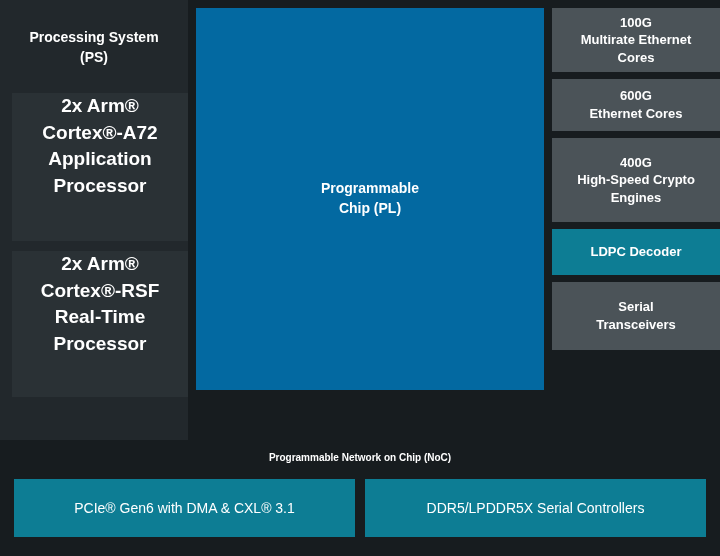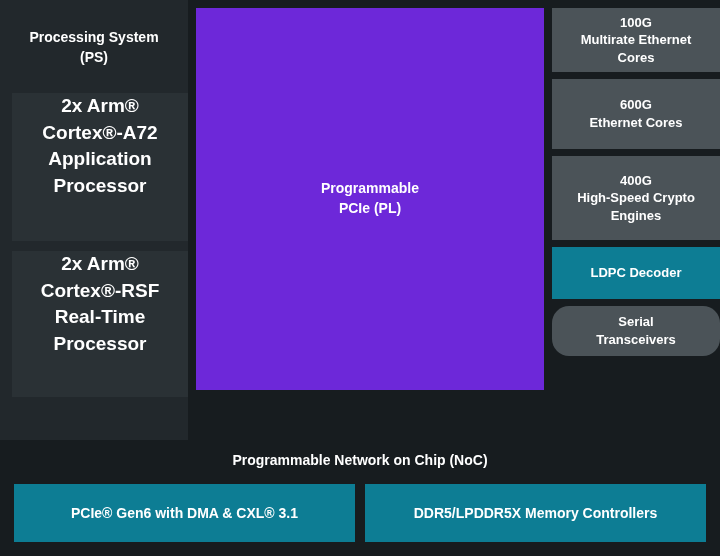--- a/index.html
+++ b/index.html
@@ -47,21 +47,21 @@
     .ps-block.app { height: 148px; }
     .ps-block.rt { height: 146px; }
     .center-col {
       flex: 1;
       display: flex;
       flex-direction: column;
       justify-content: flex-start;
       padding-top: 8px;
     }
     .pl-block {
-      background: #6d28d9;
+      background: #0369a1;
       height: 382px;
       display: flex;
       align-items: center;
       justify-content: center;
       text-align: center;
       font-weight: bold;
       font-size: 14px;
       line-height: 1.4;
     }
     .right-col {
@@ -77,44 +77,44 @@
       font-size: 13px;
       line-height: 1.35;
       display: flex;
       align-items: center;
       justify-content: center;
       padding: 0 10px;
     }
     .gray-block { background: #4b5358; }
     .teal-block { background: #0d7d94; }
     .r-eth100 { height: 64px; }
-    .r-eth600 { height: 70px; }
+    .r-eth600 { height: 52px; }
     .r-crypto { height: 84px; }
-    .r-ldpc { height: 52px; }
-    .r-serial { height: 50px; border-radius: 17px; }
+    .r-ldpc { height: 46px; }
+    .r-serial { height: 68px; }
     .r-pio { height: 44px; }
     .noc-label {
       text-align: center;
       font-weight: bold;
-      font-size: 14px;
+      font-size: 10px;
       padding: 12px 0 16px 0;
     }
     .bottom-row {
       display: flex;
       gap: 10px;
       padding: 0 14px 14px 14px;
     }
     .bottom-block {
       flex: 1;
       background: #0d7d94;
       height: 58px;
       display: flex;
       align-items: center;
       justify-content: center;
-      font-weight: bold;
+      font-weight: normal;
       font-size: 14px;
       text-align: right;
     }
   </style>
 </head>
 <body>
 
 <div class="main-area">
 
   <div class="left-col">
@@ -133,21 +133,21 @@
 Cortex®-RSF
 Real-Time
 Processor</span>
     </div>
   </div>
 
   <div class="center-col">
     <div class="pl-block">
       <div>
         <span>Programmable</span><br>
-        <span>PCIe (PL)</span>
+        <span>Chip (PL)</span>
       </div>
     </div>
   </div>
 
   <div class="right-col">
     <div class="right-block gray-block r-eth100">
       <span style="white-space:pre-line;">100G
 Multirate Ethernet
 Cores</span>
     </div>
@@ -171,15 +171,15 @@
 
 </div>
 
 <div class="noc-label">Programmable Network on Chip (NoC)</div>
 
 <div class="bottom-row">
   <div class="bottom-block">
     <span>PCIe® Gen6 with DMA &amp; CXL® 3.1</span>
   </div>
   <div class="bottom-block">
-    <span>DDR5/LPDDR5X Memory Controllers</span>
+    <span>DDR5/LPDDR5X Serial Controllers</span>
   </div>
 </div>
 
 </body></html>

